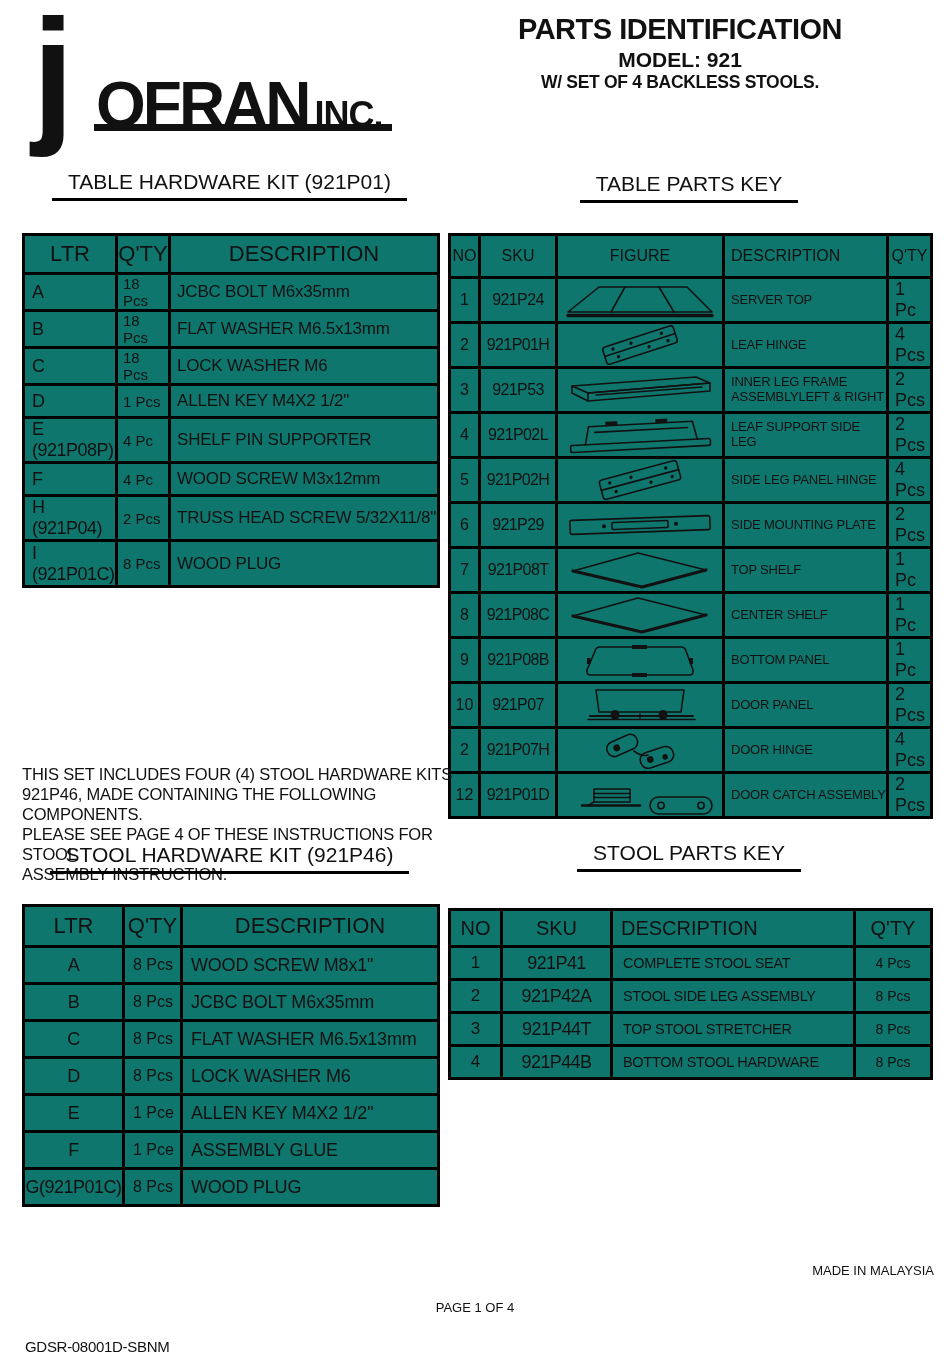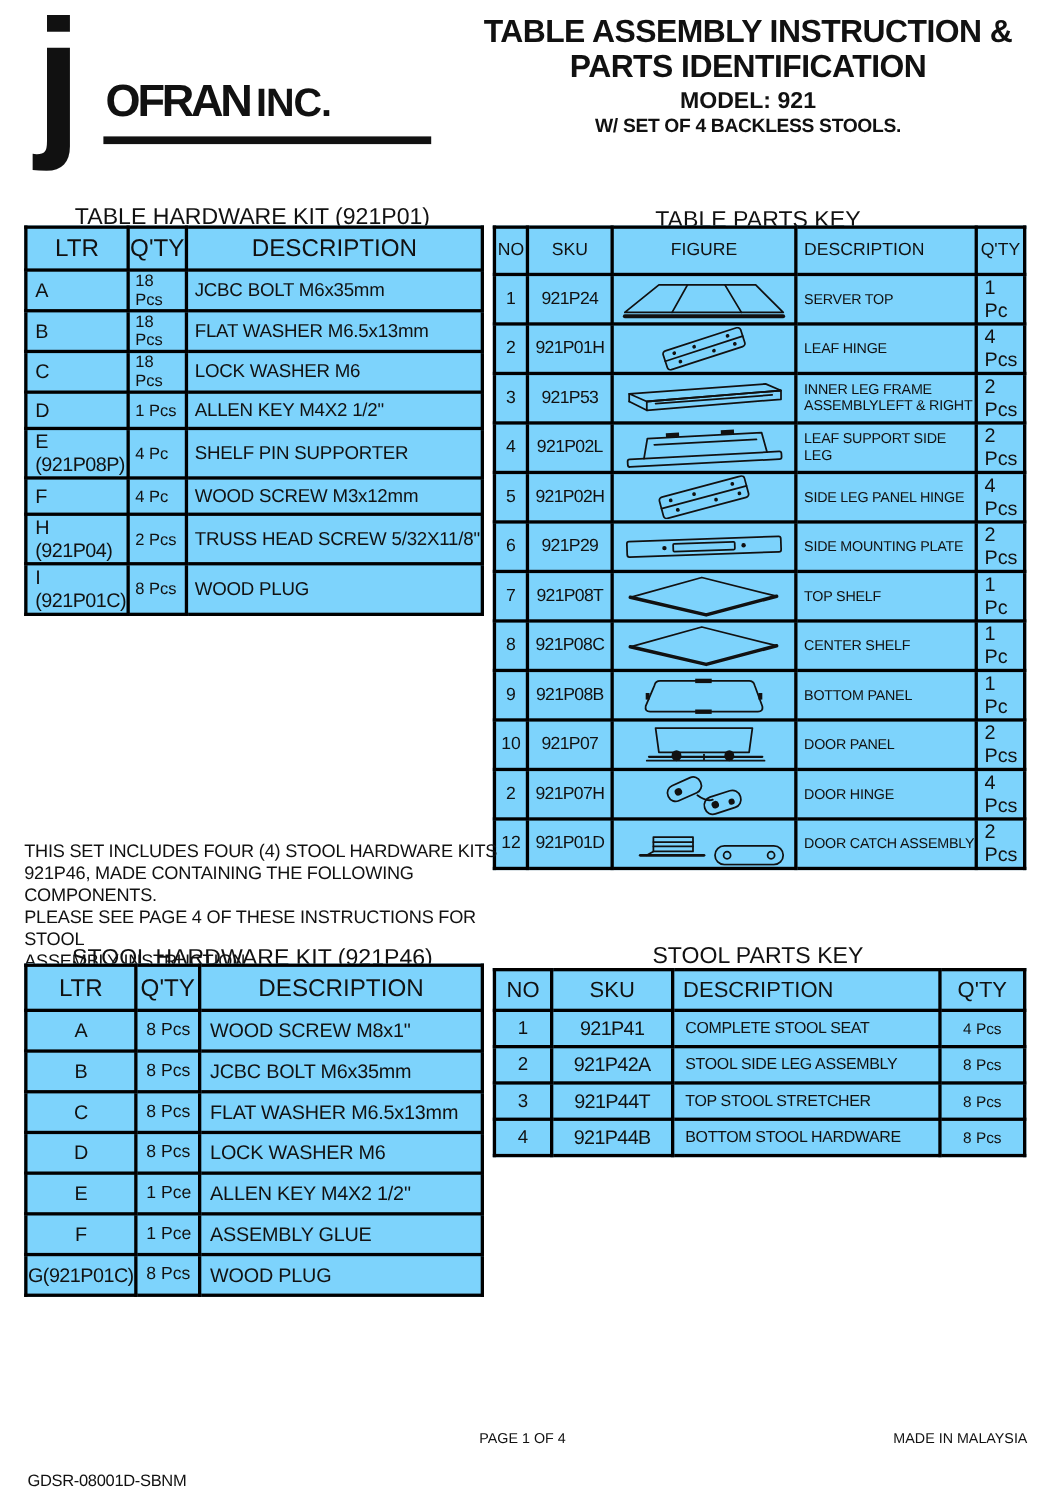--- a/index.html
+++ b/index.html
@@ -3,39 +3,39 @@
 <meta charset="utf-8">
 <style>
   html,body{margin:0;padding:0;background:#fff;}
   .page{position:relative;width:950px;height:1352px;background:#fff;color:#111;
         font-family:"Liberation Sans",sans-serif;overflow:hidden;}
 
   
   .logo{position:absolute;left:32px;top:6px;width:370px;height:140px;}
   .logo-j{position:absolute;left:0;top:-10px;font-size:152px;font-weight:700;line-height:1;}
   .logo-text{position:absolute;left:64px;top:62px;white-space:nowrap;}
-  .logo-ofran{font-size:41px;font-weight:700;letter-spacing:-3px;}
+  .logo-ofran{font-size:64px;font-weight:700;letter-spacing:-3px;}
   .logo-inc{font-size:36px;font-weight:700;letter-spacing:-1px;margin-left:6px;}
   .logo-bar{position:absolute;left:62px;top:118px;width:298px;height:7px;background:#111;}
 
   .titleblock{position:absolute;left:420px;top:14px;width:520px;text-align:center;}
   .title-main{font-size:29px;font-weight:700;line-height:1.1;letter-spacing:-0.5px;}
   .title-model{font-size:21px;font-weight:700;margin-top:2px;}
   .title-sub{font-size:17.5px;font-weight:700;line-height:1.2;letter-spacing:-0.3px;}
 
   
-  .sect{position:absolute;text-align:center;font-size:21px;letter-spacing:0;margin-top:16px;}
+  .sect{position:absolute;text-align:center;font-size:21px;letter-spacing:0;}
   .sect span{display:inline-block;border-bottom:3px solid #000;padding:0 16px 4px;}
   .h-t1{left:22px;top:170px;width:415px;}
   .h-t2{left:448px;top:172px;width:482px;}
   .h-t3{left:22px;top:843px;width:415px;}
   .h-t4{left:448px;top:841px;width:482px;}
 
   
-  table{border-collapse:collapse;table-layout:fixed;position:absolute;background:#7dd3fc;}
+  table{border-collapse:collapse;table-layout:fixed;position:absolute;background:#0f766e;margin-top:28px;}
   td,th{border:3px solid #000;overflow:hidden;vertical-align:middle;padding:0;}
   th{font-weight:400;text-align:center;}
 
   .t1{left:22px;top:205px;width:415px;}
   .t1 th{font-size:22px;height:36px;}
   .t1 tr{height:33px;}
   .t1 tr.tall{height:38px;}
   .t1 tr.taller{height:46px;}
   .t1 .c-ltr{font-size:18px;letter-spacing:-0.5px;padding-left:7px;text-align:left;}
   .t1 .c-qty{font-size:15px;padding-left:5px;text-align:left;}
@@ -66,40 +66,39 @@
   .t4 .c-sku{font-size:18px;letter-spacing:-0.6px;text-align:center;}
   .t4 .c-desc{font-size:14.5px;padding-left:10px;text-align:left;letter-spacing:-0.3px;}
   .t4 .c-qty{font-size:14px;text-align:center;}
 
   
   .note{position:absolute;left:22px;top:764px;width:460px;font-size:16.5px;line-height:20px;letter-spacing:-0.2px;}
 
   
   .foot-left{position:absolute;left:25px;top:1297px;font-size:15px;letter-spacing:-0.3px;margin-top:41px;}
   .foot-center{position:absolute;left:0;top:1300px;width:950px;text-align:center;font-size:13px;}
-  .foot-right{position:absolute;right:16px;top:1300px;font-size:13px;}
+  .foot-right{position:absolute;right:16px;top:1263px;font-size:13px;}
 
   
   .fig{stroke:#111;fill:none;stroke-width:1.6;stroke-linejoin:round;stroke-linecap:round;}
 </style>
 </head>
 <body>
 
 <div class="page">
 
   <div class="logo">
     <span class="logo-j">j</span>
     <span class="logo-text">
       <span class="logo-ofran">OFRAN</span><span class="logo-inc">INC.</span>
     </span>
     <div class="logo-bar"></div>
   </div>
 
   <div class="titleblock">
-    <div class="title-main">TABLE ASSEMBLY INSTRUCTION &amp;</div>
     <div class="title-main">PARTS IDENTIFICATION</div>
     <div class="title-model">MODEL: 921</div>
     <div class="title-sub">W/ SET OF 4 BACKLESS STOOLS.</div>
   </div>
 
   <div class="sect h-t1"><span>TABLE HARDWARE KIT (921P01)</span></div>
   <div class="sect h-t2"><span>TABLE PARTS  KEY</span></div>
 
   <table class="t1">
     <colgroup>

